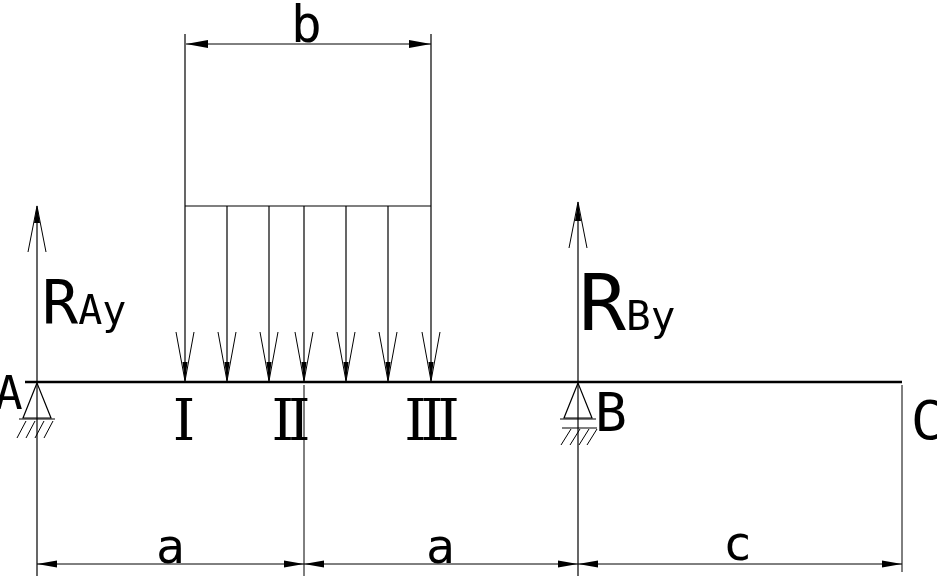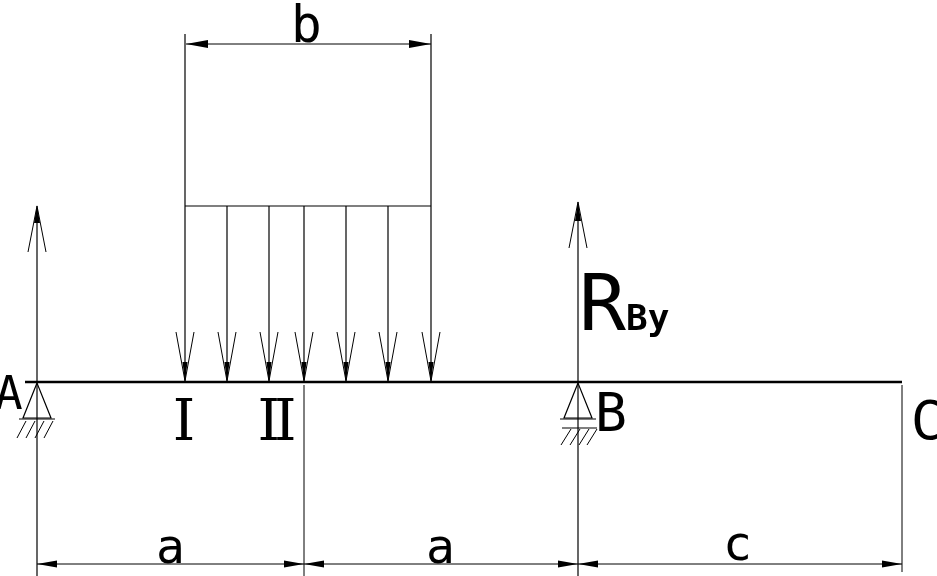--- a/index.html
+++ b/index.html
@@ -136,35 +136,39 @@
       <polygon points="304,564 324,560.5 324,567.5" fill="#000" stroke="none"></polygon>
       <polygon points="578,564 558,560.5 558,567.5" fill="#000" stroke="none"></polygon>
       <polygon points="578,564 598,560.5 598,567.5" fill="#000" stroke="none"></polygon>
       <polygon points="902,564 882,560.5 882,567.5" fill="#000" stroke="none"></polygon>
     </g>
   </svg>
 
   <div class="lbl" style="left:291px;top:-1px;font-size:51px;">b</div>
 
 
+  <div class="lbl" style="left:42px;top:273px;font-size:60px;">
+    <span>R</span><span class="subsc" style="font-size:40px;">Ay</span>
+  </div>
 
   <div class="lbl" style="left:579px;top:264px;font-size:78px;">
-    <span>R</span><span class="subsc" style="font-size:36px;font-weight:bold;">By</span>
+    <span>R</span><span class="subsc" style="font-size:41px;">By</span>
   </div>
 
   <div class="lbl" style="left:-5px;top:370px;font-size:46px;">A</div>
 
   <div class="lbl" style="left:595px;top:386px;font-size:53px;">B</div>
 
   <div class="lbl" style="left:911px;top:394px;font-size:53px;">C</div>
 
   <div class="lbl roman" style="left:181px;top:392px;font-size:57px;">I</div>
 
-  <div class="lbl roman" style="left:274px;top:392px;font-size:57px;text-align:center;">II</div>
+  <div class="lbl roman" style="left:288px;top:392px;font-size:57px;text-align:center;">II</div>
 
+  <div class="lbl roman" style="left:429px;top:392px;font-size:57px;">III</div>
 
   <div class="lbl" style="left:156px;top:522px;font-size:48px;">a</div>
 
   <div class="lbl" style="left:426px;top:522px;font-size:48px;">a</div>
 
   <div class="lbl" style="left:723px;top:519px;font-size:48px;">c</div>
 
 </div>
 
 </body></html>

